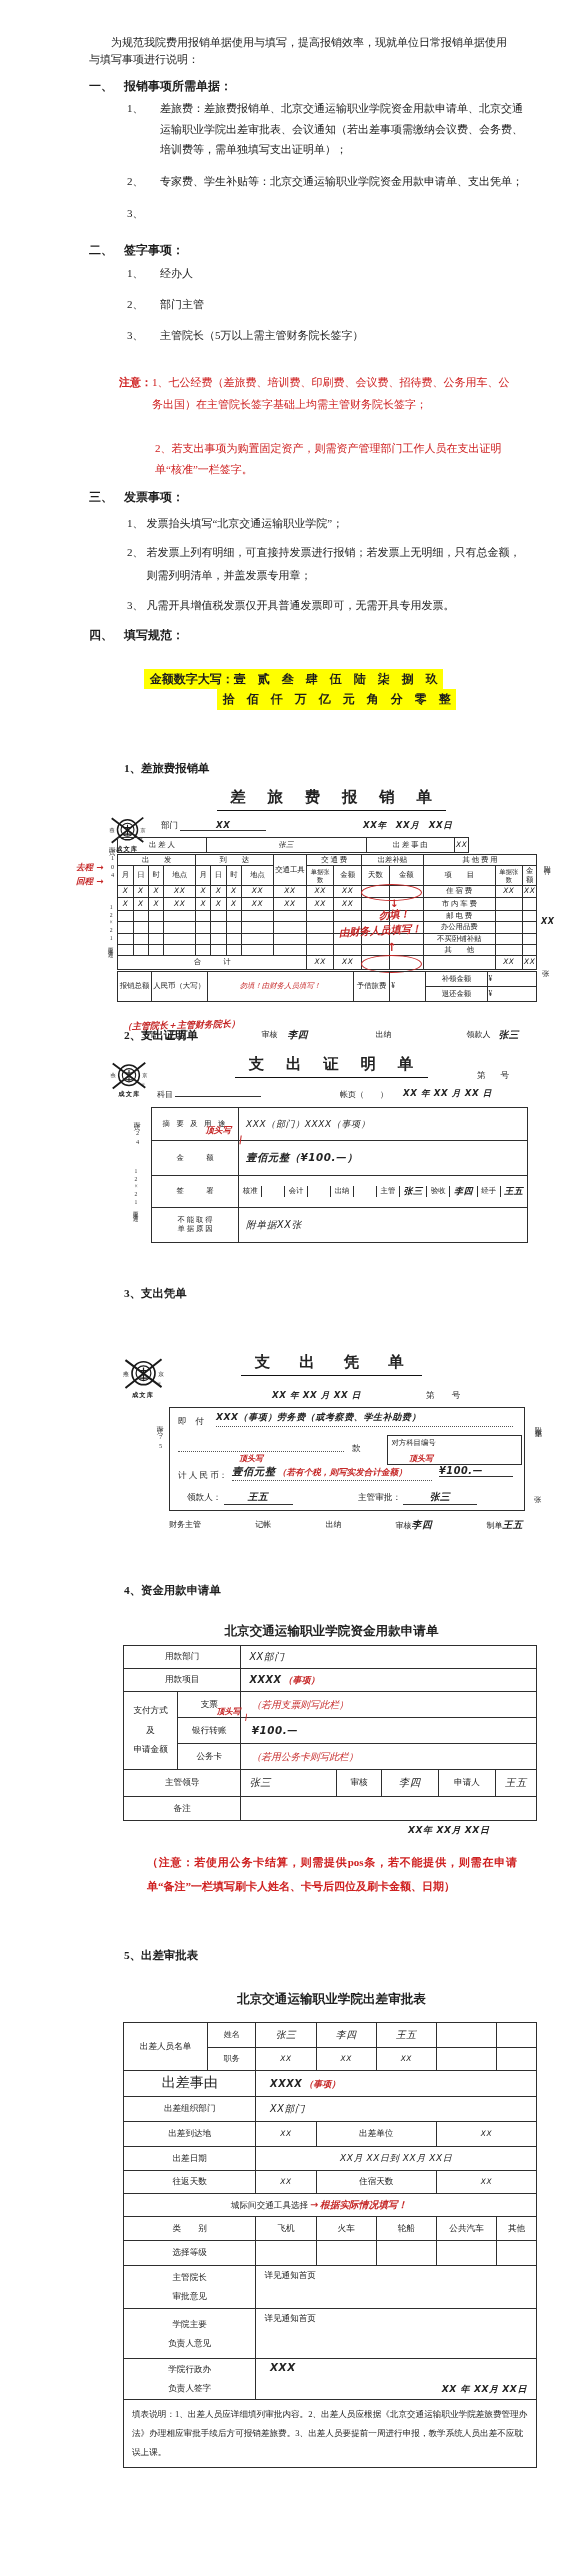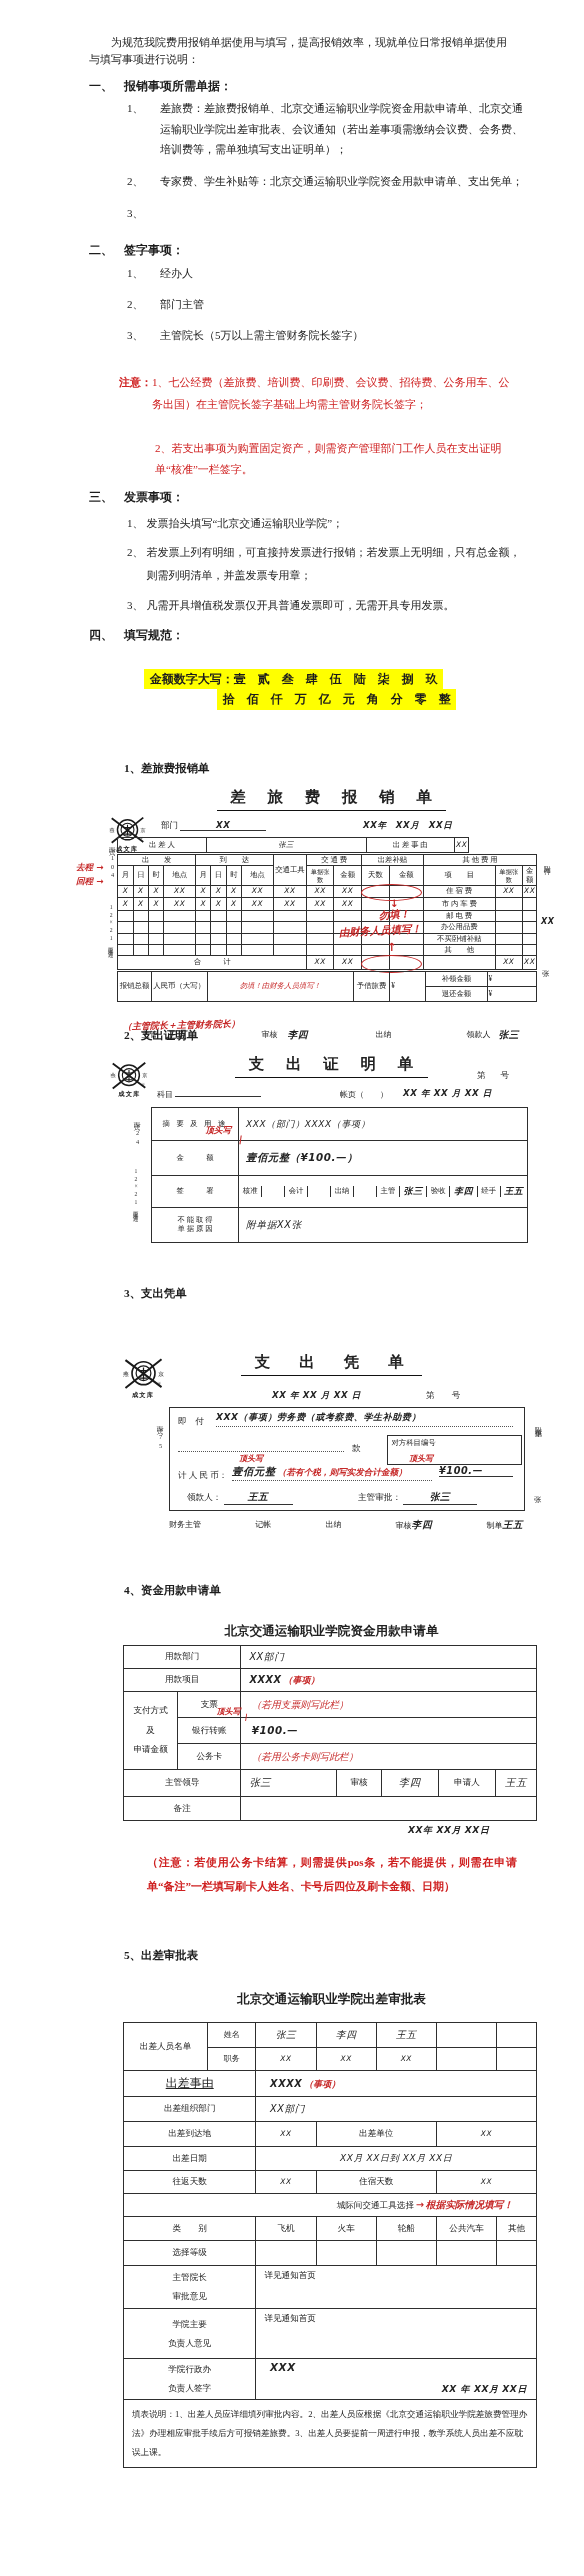--- a/index.html
+++ b/index.html
@@ -553,21 +553,21 @@
       </tr>
       <tr style="height:23px;">
         <td style="font-size:8px;">职务</td>
         <td class="hw">XX</td>
         <td class="hw">XX</td>
         <td class="hw">XX</td>
         <td></td>
             <td></td>
       </tr>
       <tr style="height:26px;">
-        <td colspan="2" style="font-size:12px;text-decoration:underline;">出差事由</td>
+        <td colspan="2" style="font-size:14px;">出差事由</td>
         <td colspan="5" style="text-align:left;padding-left:13.7px;">
           <span class="hw" style="font-size:9.7px;">XXXX</span>
           <span class="rdhw" style="font-size:9px;">（事项）</span>
         </td>
       </tr>
       <tr style="height:25px;">
         <td colspan="2" style="font-size:8.6px;">出差组织部门</td>
         <td colspan="5" class="hw" style="text-align:left;padding-left:13.7px;font-size:9.7px;">XX部门</td>
       </tr>
       <tr style="height:25px;">
@@ -580,21 +580,21 @@
         <td colspan="2" style="font-size:8.6px;">出差日期</td>
         <td colspan="5" class="hw" style="font-size:9px;">XX月 XX日到 XX月 XX日</td>
       </tr>
       <tr style="height:23px;">
         <td colspan="2" style="font-size:8.6px;">往返天数</td>
         <td class="hw">XX</td>
         <td colspan="2" style="font-size:8.6px;">住宿天数</td>
         <td colspan="2" class="hw">XX</td>
       </tr>
       <tr style="height:23px;">
-        <td colspan="7" style="text-align:right;padding-right:23px;">
+        <td colspan="7" style="text-align:center;padding-right:23px;">
           <span style="font-size:8.6px;">城际间交通工具选择</span>
           <span class="rdhw" style="font-size:9.7px;">→</span>
           <span class="rdhw" style="font-size:9.7px;">根据实际情况填写！</span>
         </td>
       </tr>
       <tr style="height:24px;">
         <td colspan="2" style="font-size:8.6px;">类　　别</td>
         <td style="font-size:8.6px;">飞机</td>
         <td style="font-size:8.6px;">火车</td>
         <td style="font-size:8.6px;">轮船</td>

